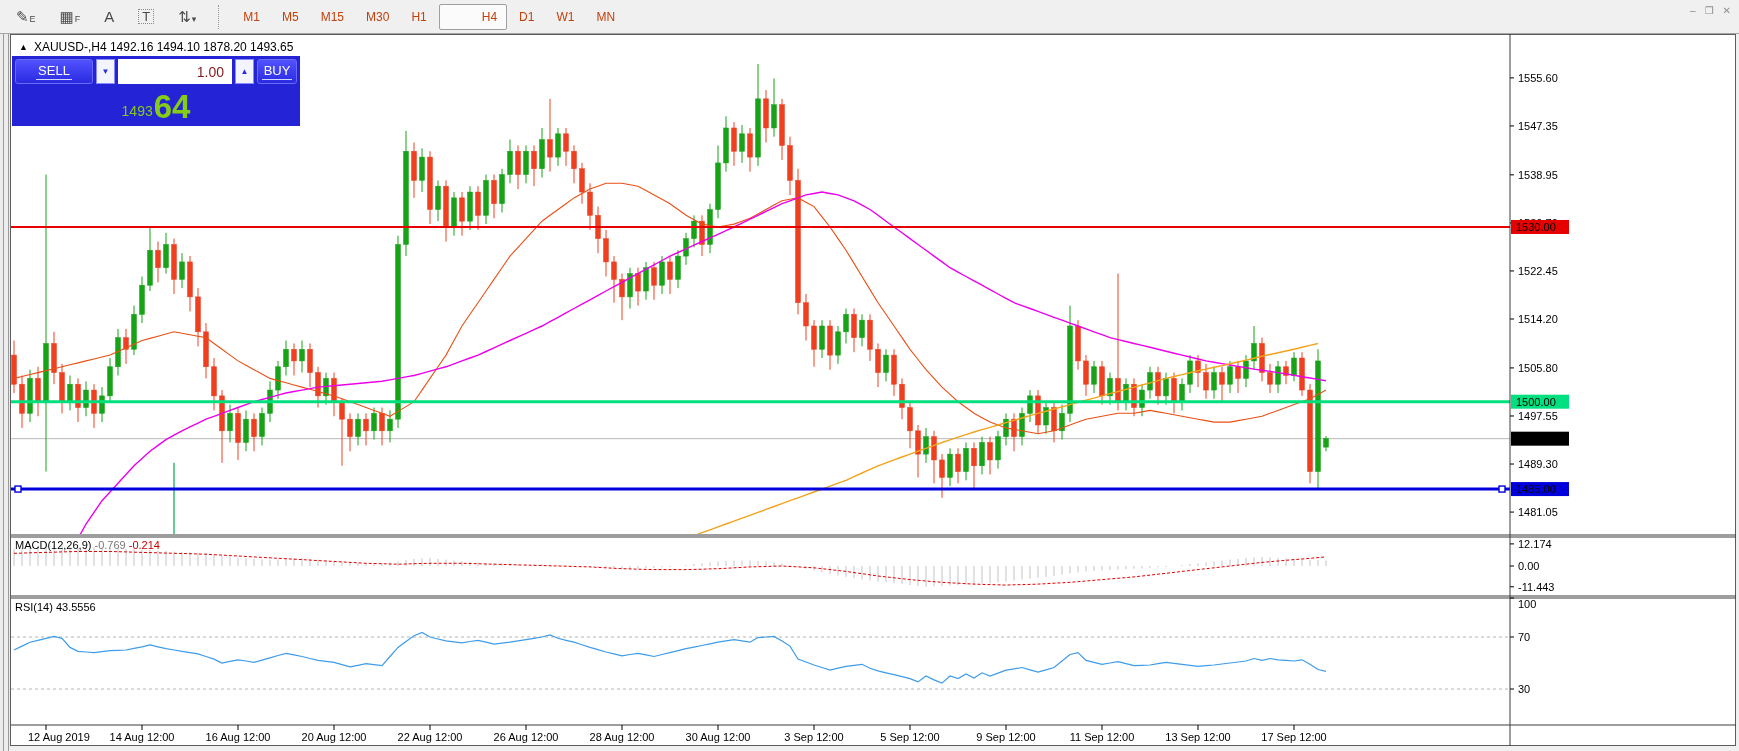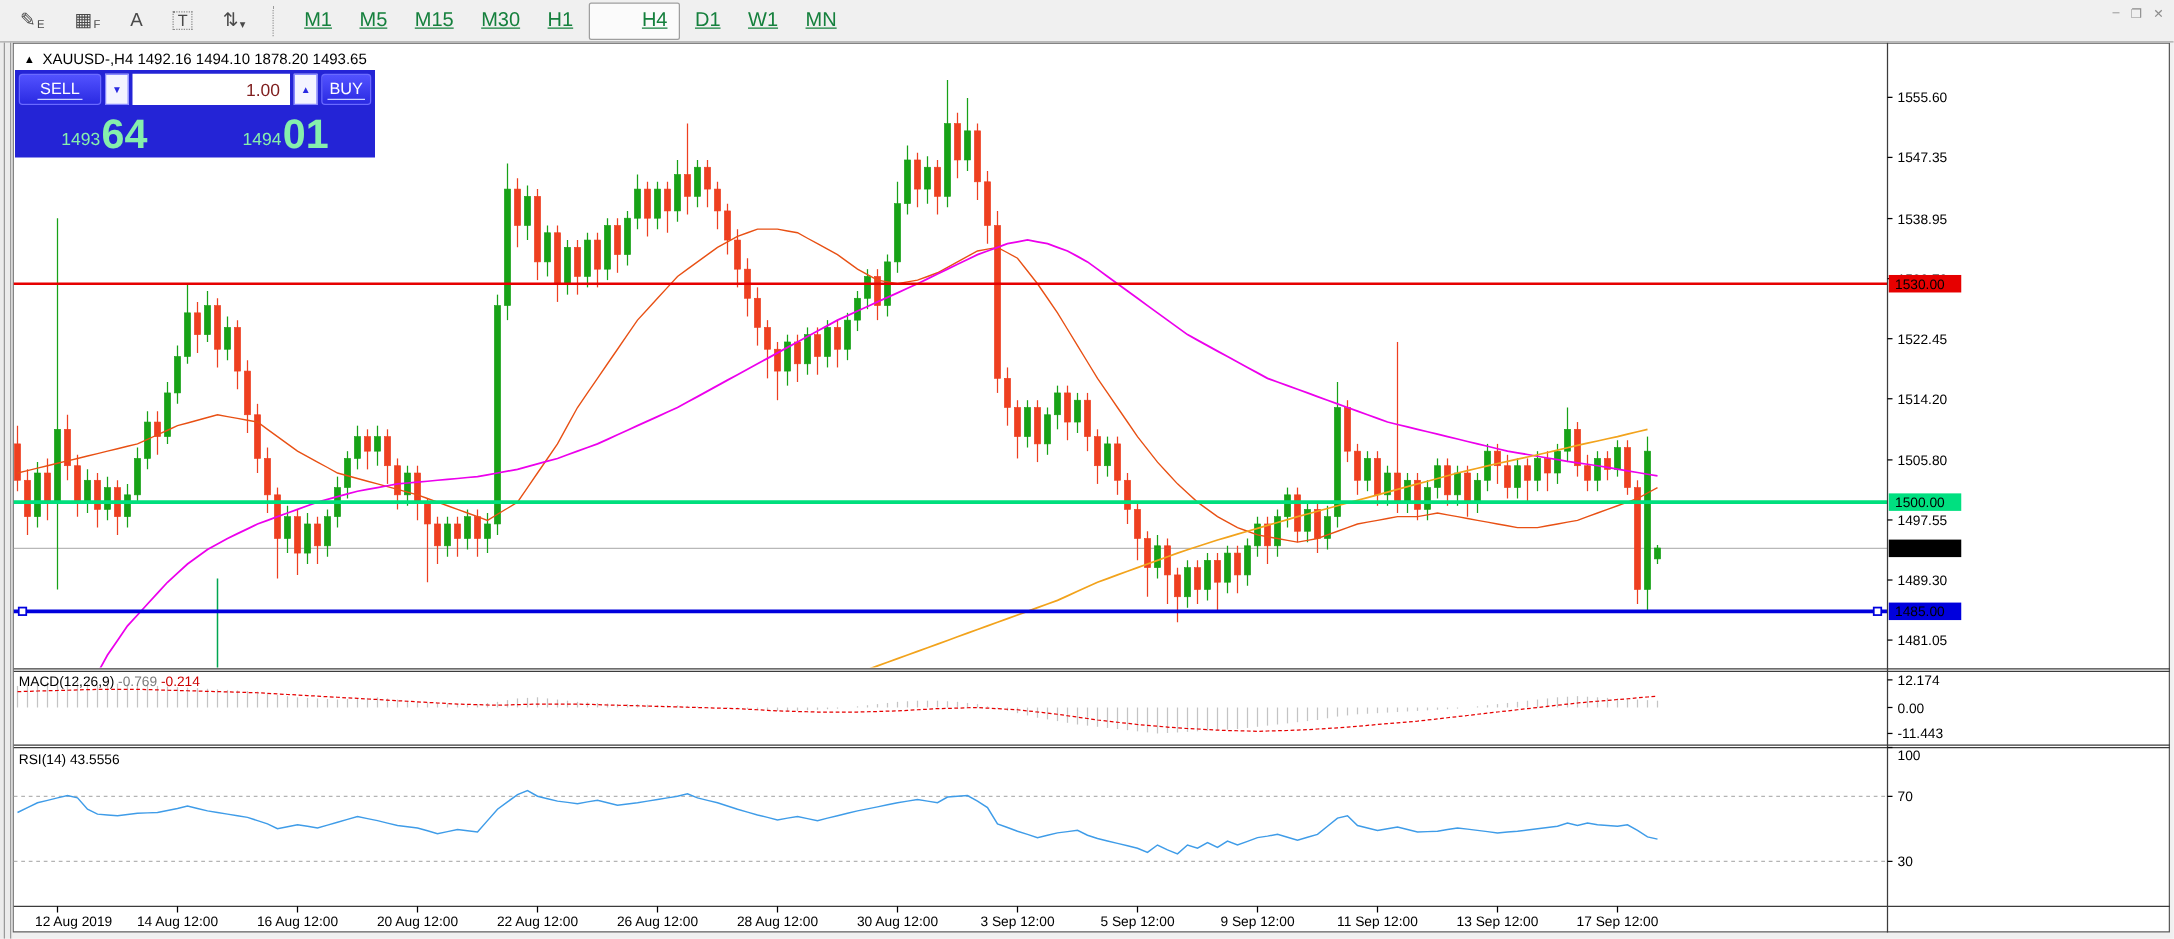--- a/index.html
+++ b/index.html
@@ -8,21 +8,21 @@
 
   
   .toolbar{position:absolute;left:0;top:0;width:1739px;height:33px;background:#f0f0f0;
            border-bottom:1px solid #a5a5a5;display:flex;align-items:center;z-index:4;}
   .tools{display:flex;align-items:center;gap:24px;padding-left:16px;}
   .tool{color:#4a4a4a;font-size:15px;line-height:1;cursor:default;display:flex;align-items:flex-end;}
   .tool .sub{font-size:9px;margin-left:1px;color:#4a4a4a;}
   .tool.boxed{border:1px dotted #8a8a8a;padding:0 3px;font-size:13px;}
   .tb-sep{width:1px;height:24px;margin:0 12px 0 22px;border-left:1px dotted #9a9a9a;}
   .tfs{display:flex;align-items:center;}
-  .tf{font-size:16px;color:#15803d;padding:5px 9px;margin:0 1px;border:1px solid transparent;text-decoration:underline;}
+  .tf{font-size:12px;color:#c2410c;padding:5px 9px;margin:0 1px;border:1px solid transparent;}
   .tf.active{background:#fbfbfb;border:1px solid #9f9f9f;border-radius:2px;padding-left:42px;}
   .win-controls{position:absolute;right:8px;top:5px;display:flex;gap:9px;color:#8d8d8d;font-size:10px;}
 
   
   .gutter{position:absolute;left:0;top:0;width:10px;height:751px;background:#ececec;z-index:3;}
   .gutter i{position:absolute;top:0;width:1px;height:751px;background:#9a9a9a;display:block;}
 
   
   .chart-window{position:absolute;left:10px;top:34px;width:1726px;height:712px;
                 background:#ffffff;border:1px solid #5c5c5c;box-sizing:border-box;z-index:1;}
@@ -31,27 +31,27 @@
   .chart-title .marker{font-size:9px;}
 
   
   .trade-panel{position:absolute;left:12px;top:56px;width:288px;height:70px;z-index:3;
                background:#2424d6;padding:3px;box-sizing:border-box;}
   .tp-row1{display:flex;height:25px;gap:3px;}
   .tp-btn{background:linear-gradient(#5252ff,#2a2ae2);color:#fff;font-size:13px;
           display:flex;align-items:center;justify-content:center;border-radius:3px;
           border:1px solid #6a6aff;box-sizing:border-box;}
   .tp-btn span{border-bottom:1px solid #cfd6ff;padding:0 2px 1px;}
-  .tp-sell{width:66px}.tp-buy{width:40px}
+  .tp-sell{width:78px}.tp-buy{width:40px}
   .tp-spin{width:17px;background:#f4f4ff;border:1px solid #8a8aff;color:#2a2ae2;
            font-size:8px;display:flex;align-items:center;justify-content:center;}
   .tp-vol{flex:1;background:#fff;color:#7f1d1d;font-size:14px;display:flex;align-items:center;
           justify-content:flex-end;padding-right:8px;}
   .tp-row2{display:flex;height:39px;gap:8px;margin-top:1px;}
-  .tp-price{flex:1;display:flex;align-items:flex-end;justify-content:center;color:#86efac;padding-bottom:2px;}
+  .tp-price{flex:1;display:flex;align-items:flex-end;justify-content:center;color:#84cc16;padding-bottom:2px;}
   .tp-price .small{font-size:14px;margin:0 1px 3px 0;}
   .tp-price .big{font-size:33px;font-weight:bold;line-height:0.95;}
 
   #chart-svg{position:absolute;left:0;top:0;z-index:2;pointer-events:none;}
   #chart-svg text{font-family:"Liberation Sans",sans-serif;font-size:11px;fill:#000;}
 </style>
 </head>
 <body>
 
 <div class="gutter">
@@ -114,24 +114,20 @@
     <div class="tp-vol">1.00</div>
     <div class="tp-spin">▲</div>
     <div class="tp-btn tp-buy">
         <span>BUY</span>
       </div>
   </div>
   <div class="tp-row2">
     <div class="tp-price">
       <span class="small">1493</span>
       <span class="big">64</span>
-    </div>
-    <div class="tp-price">
-      <span class="small">1494</span>
-      <span class="big">01</span>
     </div>
   </div>
 </div>
 
 <svg id="chart-svg" width="1739" height="751">
     <defs>
       <clipPath id="clip-main">
         <rect x="11" y="55" width="1499" height="479"></rect>
       </clipPath>
       <clipPath id="clip-rsi">

